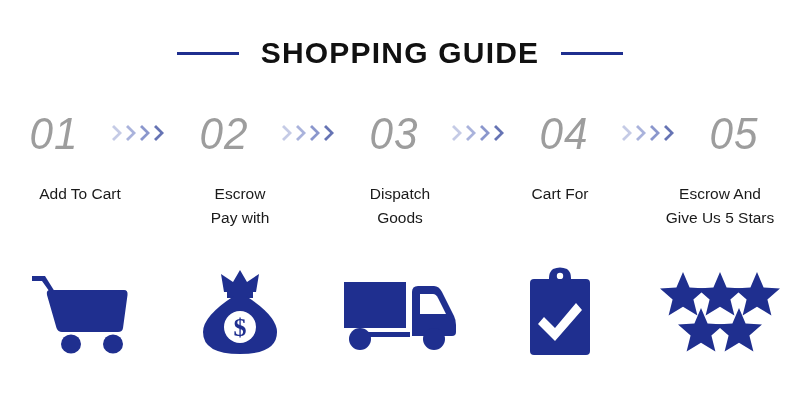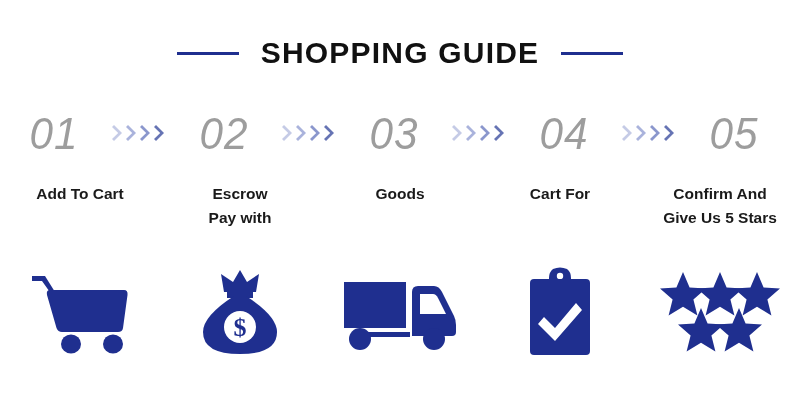--- a/index.html
+++ b/index.html
@@ -96,21 +96,21 @@
     display: flex;
     align-items: flex-start;
     justify-content: center;
   }
 
   .label-cell {
     width: 170px;
     text-align: center;
     font-family: "Liberation Sans", sans-serif;
     font-size: 15.5px;
-    font-weight: bold;
+    font-weight: normal;
     color: #1a1a1a;
     line-height: 1.55;
     white-space: nowrap;
   }
 
   .label-cell .ln { display: block; }
 
   
   .icons-row {
     position: absolute;
@@ -219,27 +219,28 @@
   <div class="labels-row">
     <div class="label-cell">
       <span class="ln">Add To Cart</span>
       <span class="ln"></span>
     </div>
     <div class="label-cell">
       <span class="ln">Escrow</span>
       <span class="ln">Pay with</span>
     </div>
     <div class="label-cell">
+      <span class="ln">Dispatch</span>
       <span class="ln">Goods</span>
     </div>
     <div class="label-cell">
       <span class="ln">Cart For</span>
     </div>
     <div class="label-cell">
-      <span class="ln">Confirm And</span>
+      <span class="ln">Escrow And</span>
       <span class="ln">Give Us 5 Stars</span>
     </div>
   </div>
 
   <div class="icons-row">
 
     <div class="icon-cell">
       <svg width="104" height="84" viewBox="0 0 104 84">
         <path d="M4 6 L17 6 L27 22 L24 25 L14 11 L4 11 Z" fill="#1f2f8f"></path>
         <path d="M22 20 L96 20 Q100 20 99.5 25 L95 58 Q94.5 62 90 62 L34 62 Q30 62 28.5 58 L19 25 Q18 20 22 20 Z" fill="#1f2f8f"></path>

